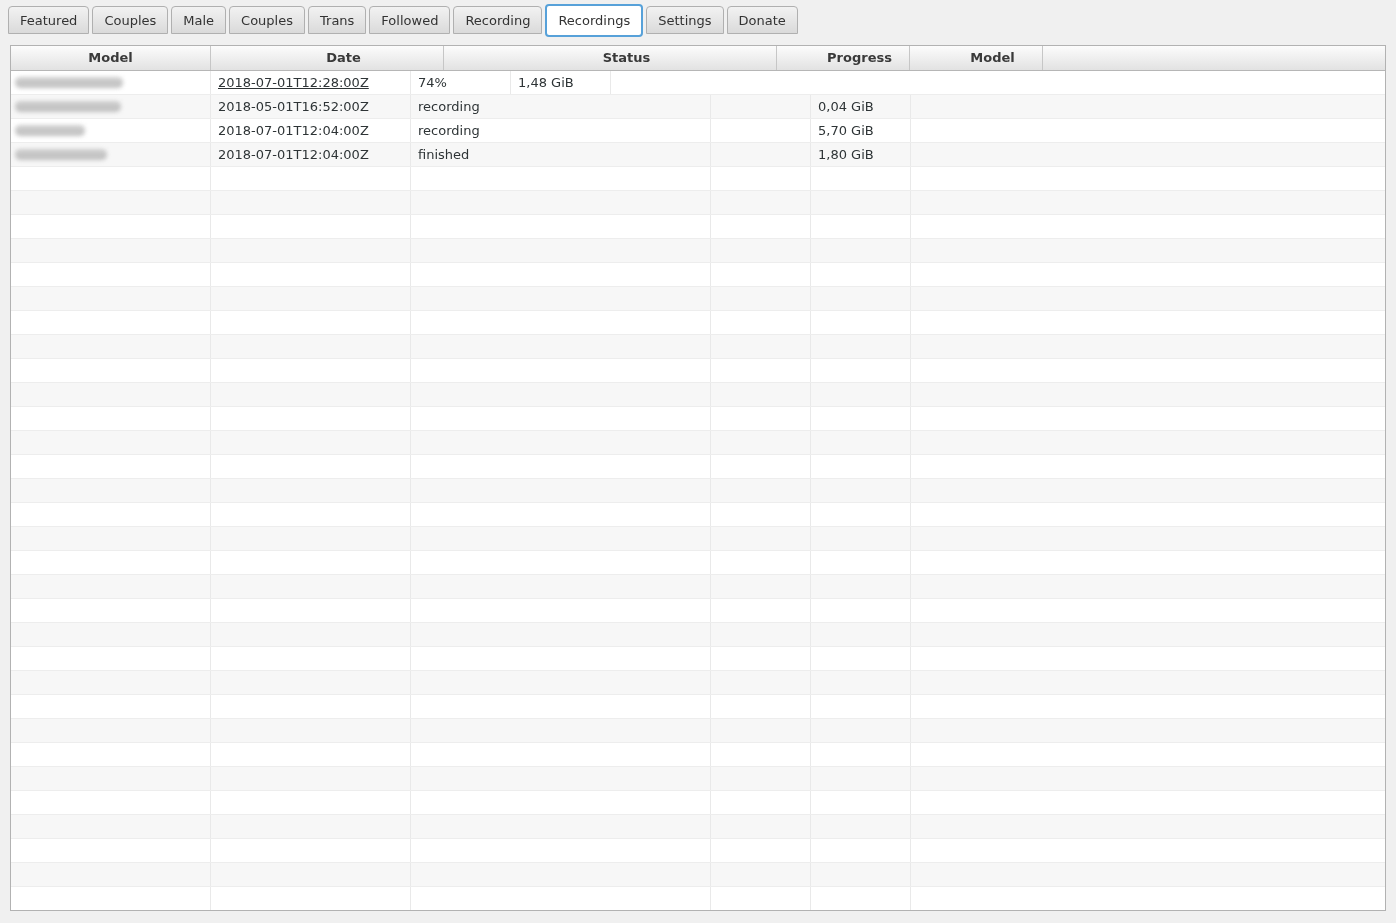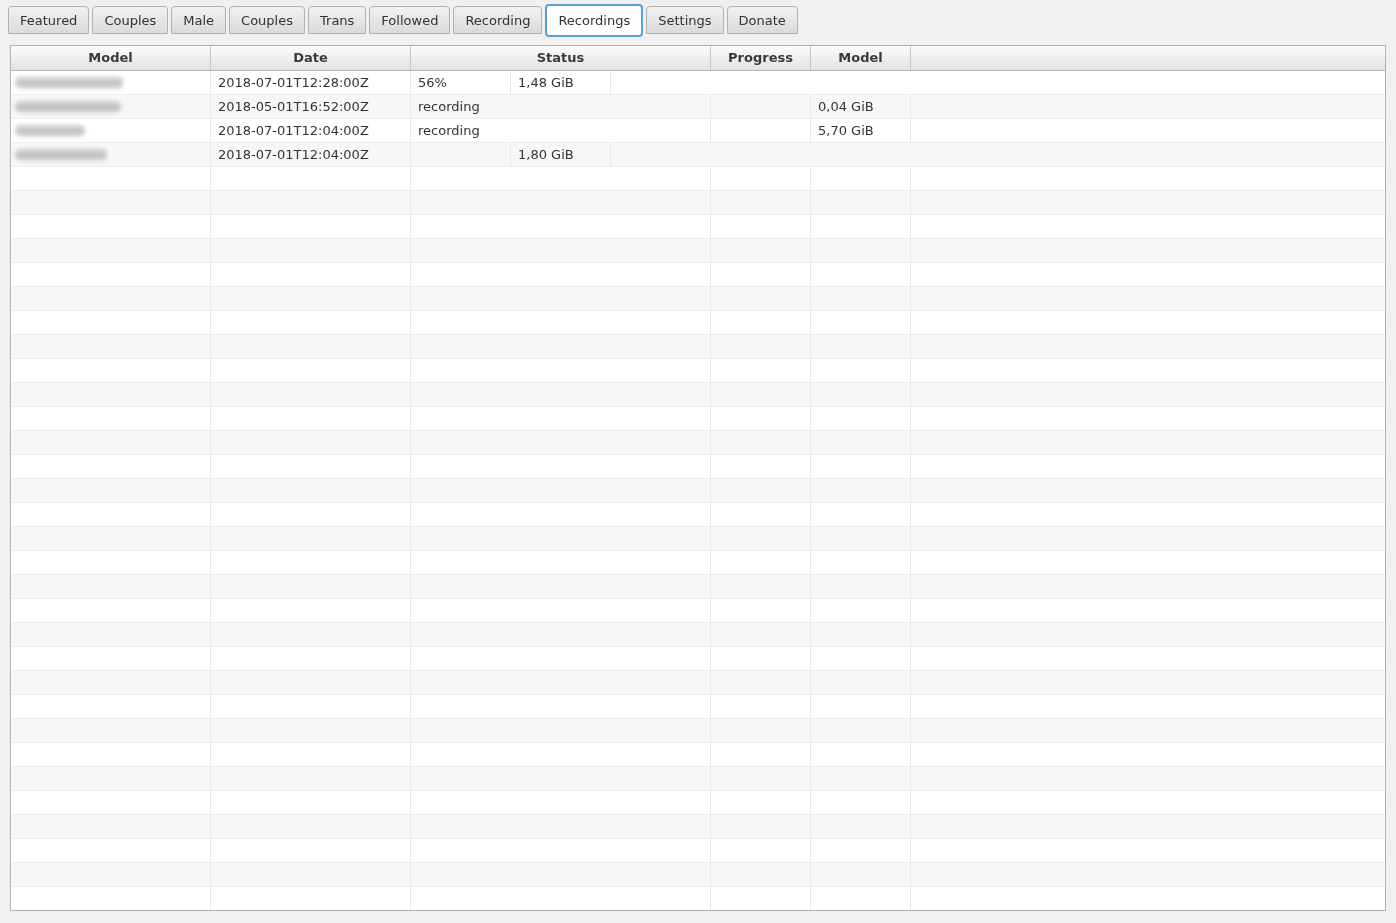--- a/index.html
+++ b/index.html
@@ -65,20 +65,21 @@
     border: 1px solid #b2b2b2;
     box-sizing: border-box;
     overflow: hidden;
   }
   .thead {
     display: flex;
     height: 25px;
     background: linear-gradient(#fcfcfc, #e2e2e2);
     border-bottom: 1px solid #b6b6b6;
     box-sizing: border-box;
+    gap: 33px;
   }
   .th {
     box-sizing: border-box;
     border-right: 1px solid #c6c6c6;
     font-weight: bold;
     text-align: center;
     line-height: 24px;
     color: #3a3a3a;
     overflow: hidden;
     white-space: nowrap;
@@ -136,22 +137,22 @@
         <div class="th" style="width: 200px;">Model</div>
         <div class="th" style="width: 200px;">Date</div>
         <div class="th" style="width: 300px;">Status</div>
         <div class="th" style="width: 100px;">Progress</div>
         <div class="th" style="width: 100px;">Model</div>
         <div class="th filler"></div>
       </div>
     <div class="tbody" id="tbody">
         <div class="tr">
           <div class="td model" style="width: 200px;"><span class="blur-blob" style="width: 108px;"></span></div>
-          <div class="td date" style="width: 200px;">2018-07-01T12:28:00Z</div>
-          <div class="td progress" style="width: 100px;">56%</div>
+          <div class="td date" style="width: 200px; text-decoration: underline;">2018-07-01T12:28:00Z</div>
+          <div class="td progress" style="width: 100px;">74%</div>
           <div class="td size" style="width: 100px;">1,48 GiB</div>
           <div class="td filler"></div>
         </div>
         <div class="tr stripe">
           <div class="td model" style="width: 200px;"><span class="blur-blob" style="width: 106px;"></span></div>
           <div class="td date" style="width: 200px;">2018-05-01T16:52:00Z</div>
           <div class="td status" style="width: 300px;">recording</div>
           <div class="td progress" style="width: 100px;"></div>
           <div class="td size" style="width: 100px;">0,04 GiB</div>
           <div class="td filler"></div>
@@ -160,20 +161,21 @@
           <div class="td model" style="width: 200px;"><span class="blur-blob" style="width: 70px;"></span></div>
           <div class="td date" style="width: 200px;">2018-07-01T12:04:00Z</div>
           <div class="td status" style="width: 300px;">recording</div>
           <div class="td progress" style="width: 100px;"></div>
           <div class="td size" style="width: 100px;">5,70 GiB</div>
           <div class="td filler"></div>
         </div>
         <div class="tr stripe">
           <div class="td model" style="width: 200px;"><span class="blur-blob" style="width: 92px;"></span></div>
           <div class="td date" style="width: 200px;">2018-07-01T12:04:00Z</div>
+          <div class="td status" style="width: 300px;">finished</div>
           <div class="td progress" style="width: 100px;"></div>
           <div class="td size" style="width: 100px;">1,80 GiB</div>
           <div class="td filler"></div>
         </div>
         <div class="tr">
           <div class="td model" style="width: 200px;"></div>
           <div class="td date" style="width: 200px;"></div>
           <div class="td status" style="width: 300px;"></div>
           <div class="td progress" style="width: 100px;"></div>
           <div class="td size" style="width: 100px;"></div>

